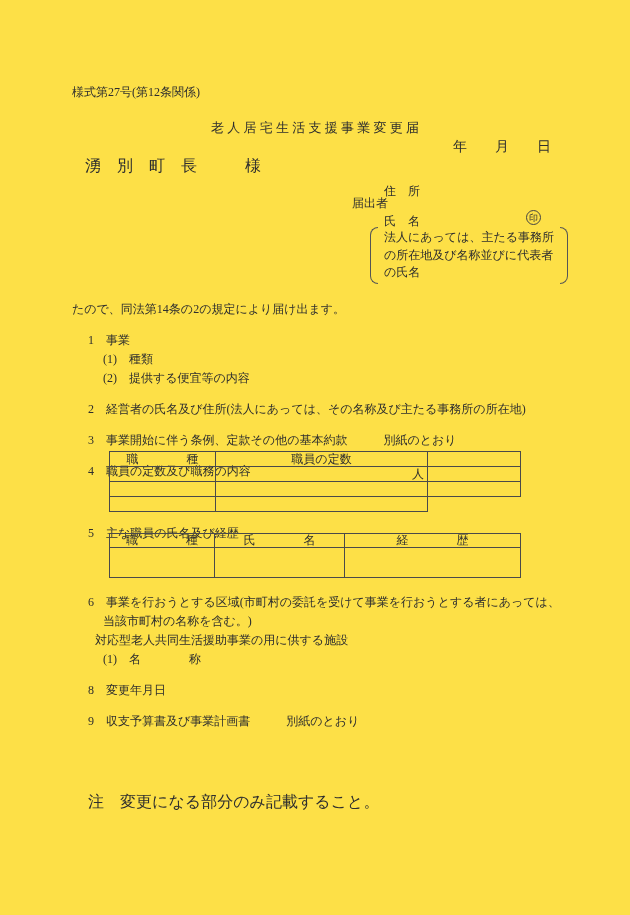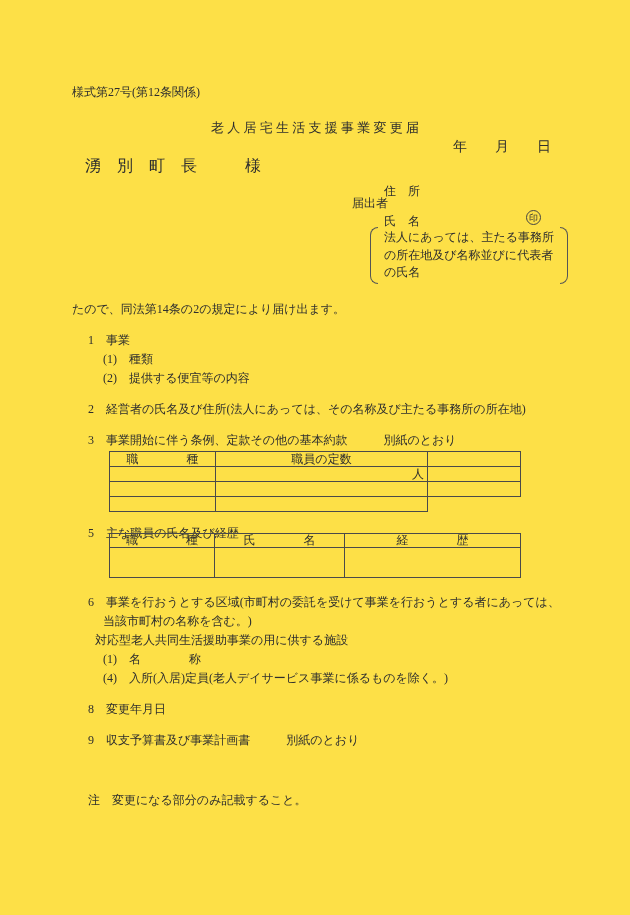--- a/index.html
+++ b/index.html
@@ -107,21 +107,21 @@
     font-size: 12px;
     line-height: 19px;
   }
   .block-a { top: 300px; }
   .item5-block { top: 512px; }
   .block-b { top: 581px; }
   .note-line {
     position: absolute;
     left: 88px;
     top: 792px;
-    font-size: 12px;
+    font-size: 16px;
   }
   .pl1 { padding-left: 16px; margin-top: 12px; }
   .pl2 { padding-left: 31px; }
   .pl7 { padding-left: 23px; }
 
   .tbl {
     position: absolute;
     left: 72px;
     display: grid;
     border-top: 1px solid #4a4a4a;
@@ -182,20 +182,21 @@
     <span class="paren paren-r"></span>
   </div>
 
   <div class="block block-a">
     <div class="line">たので、同法第14条の2の規定により届け出ます。</div>
     <div class="line pl1">1　事業</div>
     <div class="line pl2">(1)　種類</div>
     <div class="line pl2">(2)　提供する便宜等の内容</div>
     <div class="line pl1">2　経営者の氏名及び住所(法人にあっては、その名称及び主たる事務所の所在地)</div>
     <div class="line pl1">3　事業開始に伴う条例、定款その他の基本約款　　　別紙のとおり</div>
+    <div class="line pl1">4　職員の定数及び職務の内容</div>
   </div>
 
   <div class="tbl" id="staff-table">
     <div class="c hd">職　　　　種</div>
     <div class="c hd">職員の定数</div>
     <div class="c"></div>
     <div class="c"></div>
     <div class="c num">人</div>
     <div class="c"></div>
     <div class="c"></div>
@@ -216,20 +217,19 @@
     <div class="c"></div>
     <div class="c"></div>
     <div class="c"></div>
   </div>
 
   <div class="block block-b">
     <div class="line pl1">6　事業を行おうとする区域(市町村の委託を受けて事業を行おうとする者にあっては、</div>
     <div class="line pl2">当該市町村の名称を含む。)</div>
     <div class="line pl7">対応型老人共同生活援助事業の用に供する施設</div>
     <div class="line pl2">(1)　名　　　　称</div>
-    <div class="line pl2">(4)　入所(入居)定員(老人デイサービス事業に係るものを除く。)</div>
     <div class="line pl1">8　変更年月日</div>
     <div class="line pl1">9　収支予算書及び事業計画書　　　別紙のとおり</div>
   </div>
 
   <div class="note-line line">注　変更になる部分のみ記載すること。</div>
 
 </div>
 
 </body></html>

